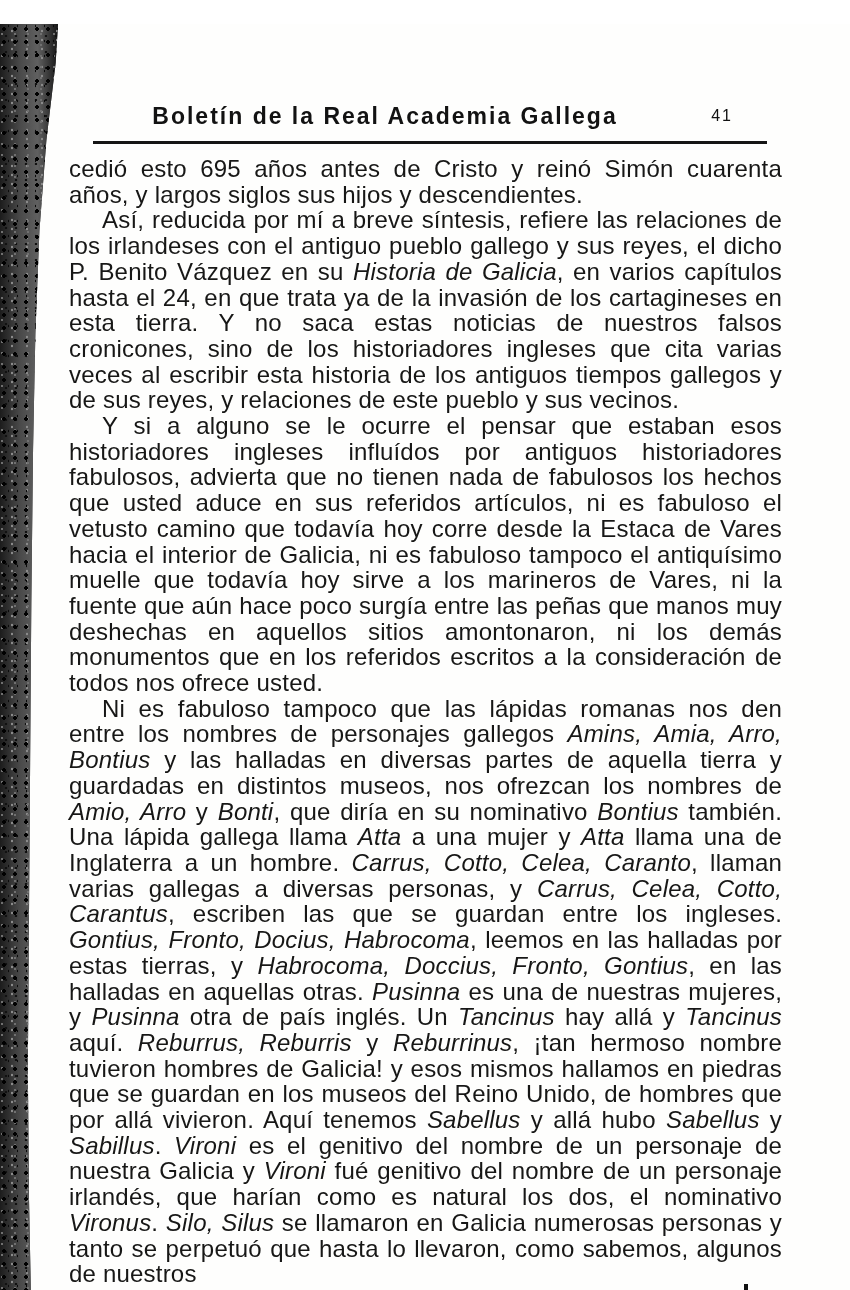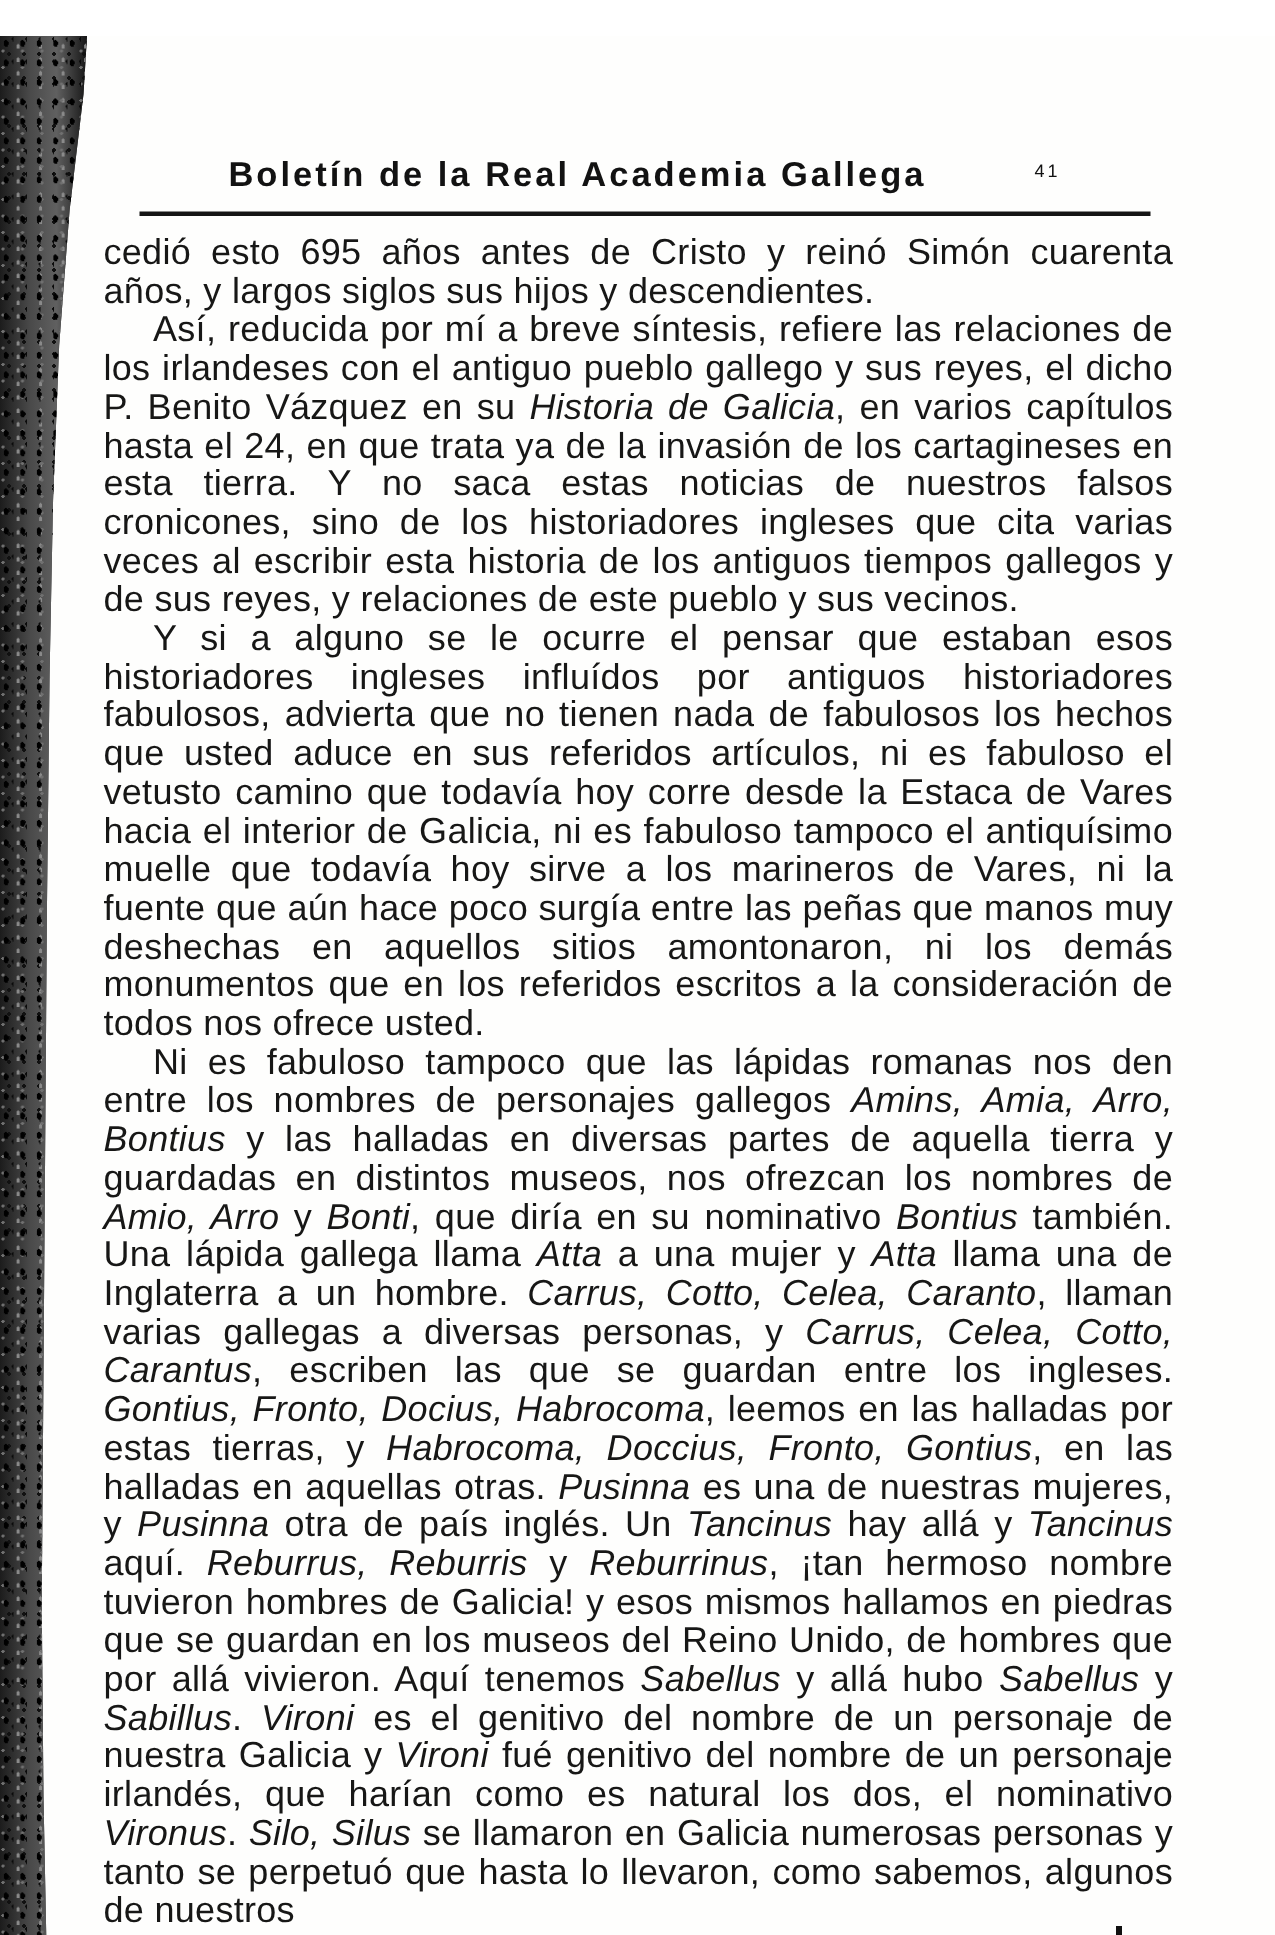--- a/index.html
+++ b/index.html
@@ -50,23 +50,23 @@
     left: 0; right: 90px;
     text-align: center;
     font-size: 23px;
     font-weight: bold;
     letter-spacing: 2px;
     white-space: nowrap;
     color: #121212;
   }
   .page-number {
     position: absolute;
-    right: 58px;
+    right: 32px;
     top: 4px;
-    font-size: 12px;
+    font-size: 16px;
     letter-spacing: 2px;
     color: #121212;
   }
   .header-rule {
     position: absolute;
     top: 117px;
     left: 93px;
     width: 674px;
     height: 3px;
     background: #151515;

